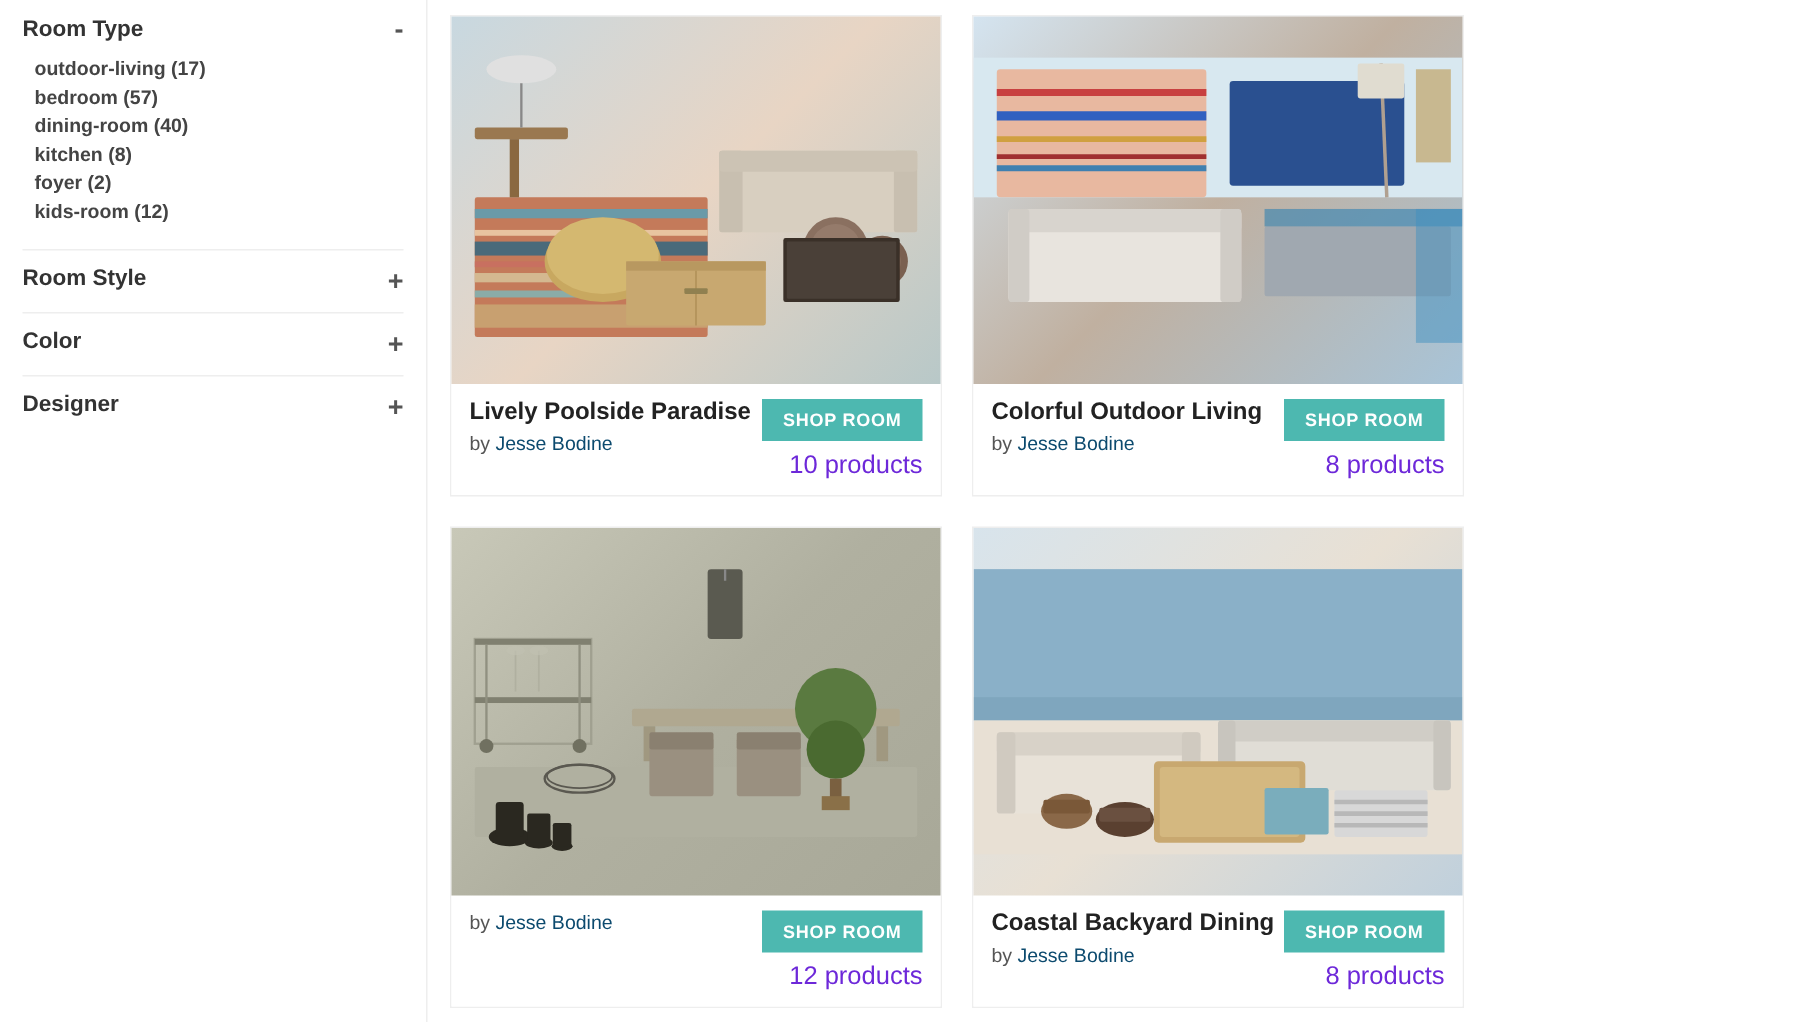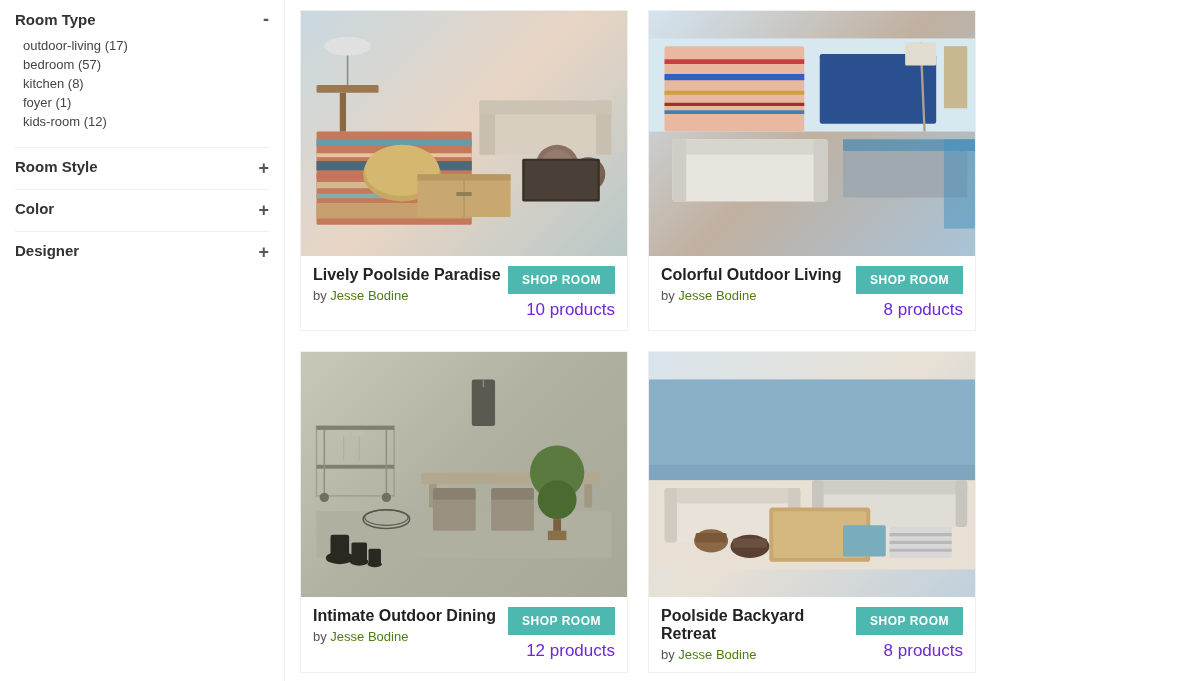--- a/index.html
+++ b/index.html
@@ -40,20 +40,21 @@
       list-style: none;
       margin-bottom: 16px;
       padding-left: 8px;
     }
 
     .filter-items li {
       padding: 2px 0;
       cursor: pointer;
       font-size: 13px;
       color: #444;
+      font-weight: bold;
     }
 
     .filter-row {
       display: flex;
       justify-content: space-between;
       align-items: flex-start;
       padding: 10px 0;
       border-top: 1px solid #eee;
       cursor: pointer;
     }
@@ -115,21 +116,21 @@
       margin-bottom: 4px;
       color: #222;
     }
 
     .room-by {
       font-size: 13px;
       color: #555;
     }
 
     .room-by a {
-      color: #4d7c0f;
+      color: #0c4a6e;
       text-decoration: none;
     }
 
     .room-info-right {
       display: flex;
       flex-direction: column;
       align-items: flex-end;
       gap: 6px;
     }
 
@@ -158,22 +159,23 @@
   <div class="sidebar">
 
     <div class="filter-section-title">
       <span>Room Type</span>
       <span class="toggle-btn">-</span>
     </div>
 
     <ul class="filter-items">
       <li>outdoor-living (17)</li>
       <li>bedroom (57)</li>
+      <li>dining-room (40)</li>
       <li>kitchen (8)</li>
-      <li>foyer (1)</li>
+      <li>foyer (2)</li>
       <li>kids-room (12)</li>
     </ul>
 
     <div class="filter-row">
       <span class="filter-row-label">Room Style</span>
       <span class="filter-row-icon">+</span>
     </div>
 
     <div class="filter-row">
       <span class="filter-row-label">Color</span>
@@ -332,21 +334,20 @@
             <rect x="65" y="210" width="20" height="25" fill="#2a2820" rx="2"></rect>
             <ellipse cx="95" cy="238" rx="9" ry="4" fill="#2a2820"></ellipse>
             <rect x="87" y="218" width="16" height="20" fill="#2a2820" rx="2"></rect>
 
             <ellipse cx="110" cy="180" rx="30" ry="12" fill="none" stroke="#5a5850" stroke-width="2"></ellipse>
             <ellipse cx="110" cy="178" rx="28" ry="10" fill="none" stroke="#5a5850" stroke-width="1.5"></ellipse>
           </svg>
         </div>
         <div class="room-info">
           <div class="room-info-left">
-            <div class="room-title">Intimate Outdoor Dining</div>
             <div class="room-by">
               by <a href="#">Jesse Bodine</a>
             </div>
           </div>
           <div class="room-info-right">
             <button class="shop-room-btn">SHOP ROOM</button>
             <span class="product-count">12 products</span>
           </div>
         </div>
       </div>
@@ -382,21 +383,21 @@
             <line x1="310" y1="220" x2="390" y2="220" stroke="#b8b8b8" stroke-width="4"></line>
 
             <rect x="250" y="188" width="55" height="40" fill="#7aadbc" rx="2"></rect>
 
             <ellipse cx="80" cy="208" rx="22" ry="15" fill="#8a6848"></ellipse>
             <rect x="60" y="198" width="40" height="12" fill="#7a5838" rx="2"></rect>
           </svg>
         </div>
         <div class="room-info">
           <div class="room-info-left">
-            <div class="room-title">Poolside Backyard Retreat</div>
+            <div class="room-title">Coastal Backyard Dining</div>
             <div class="room-by">
               by <a href="#">Jesse Bodine</a>
             </div>
           </div>
           <div class="room-info-right">
             <button class="shop-room-btn">SHOP ROOM</button>
             <span class="product-count">8 products</span>
           </div>
         </div>
       </div>

